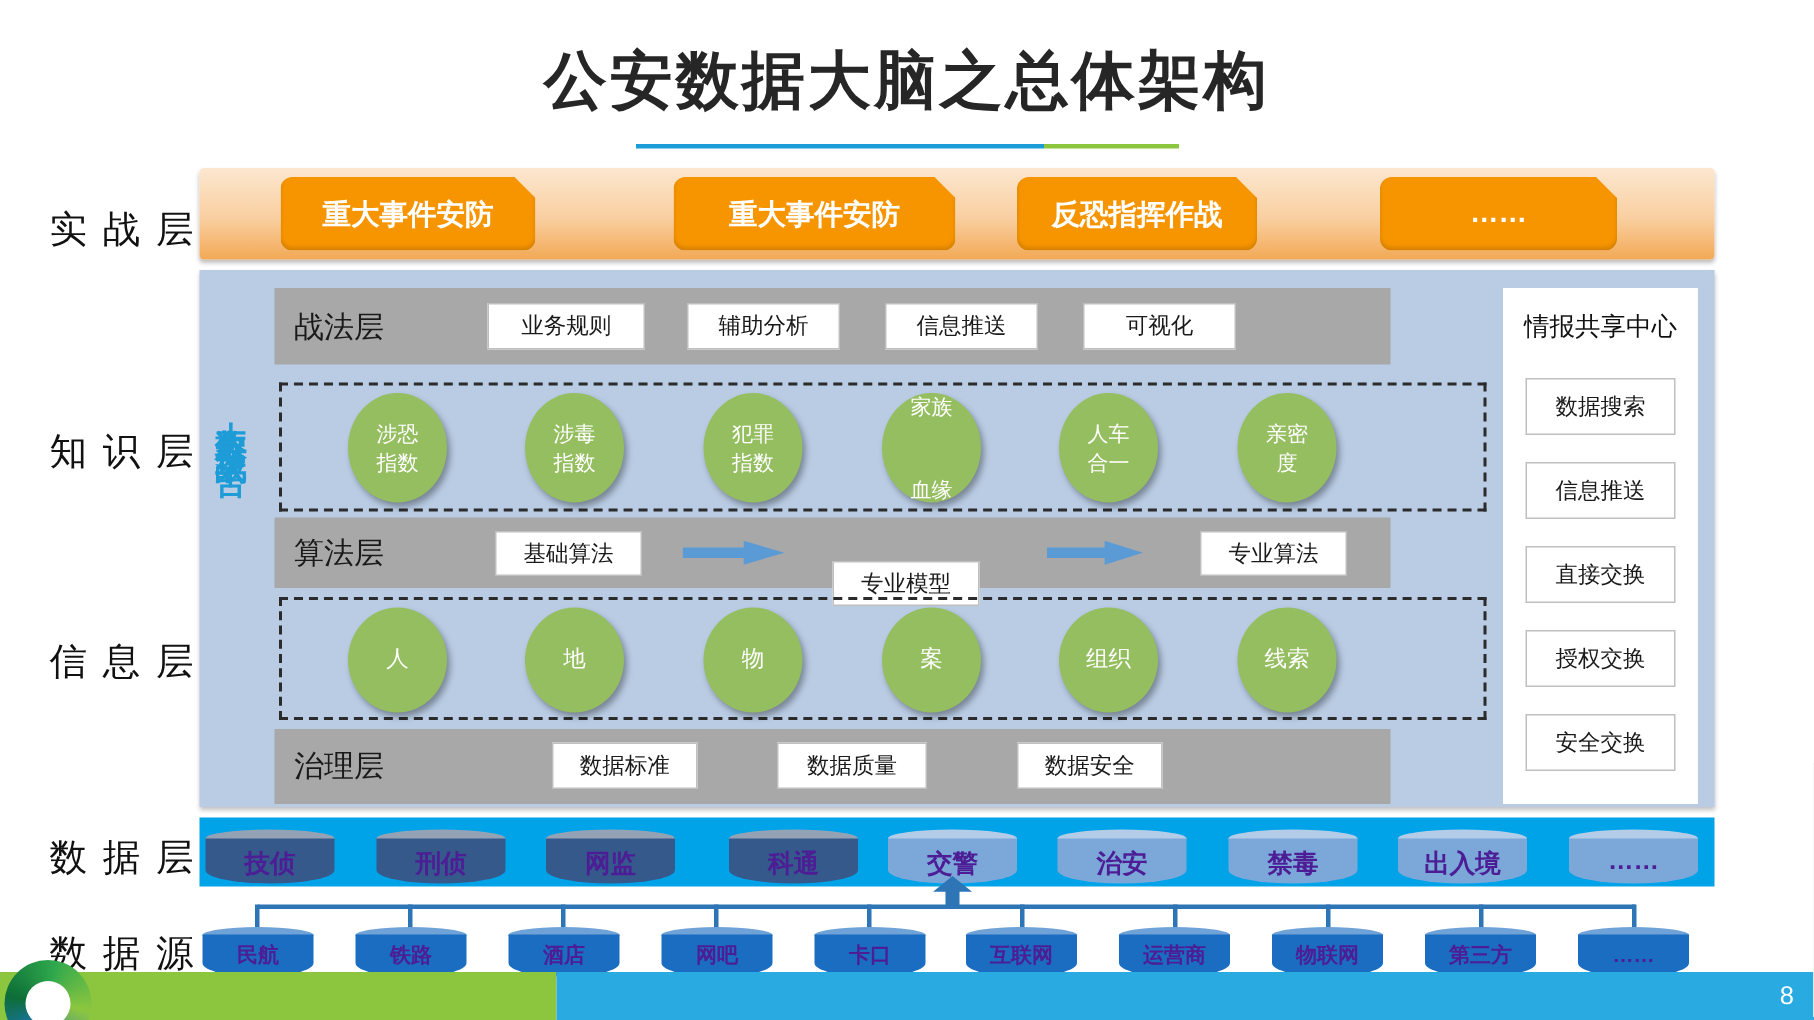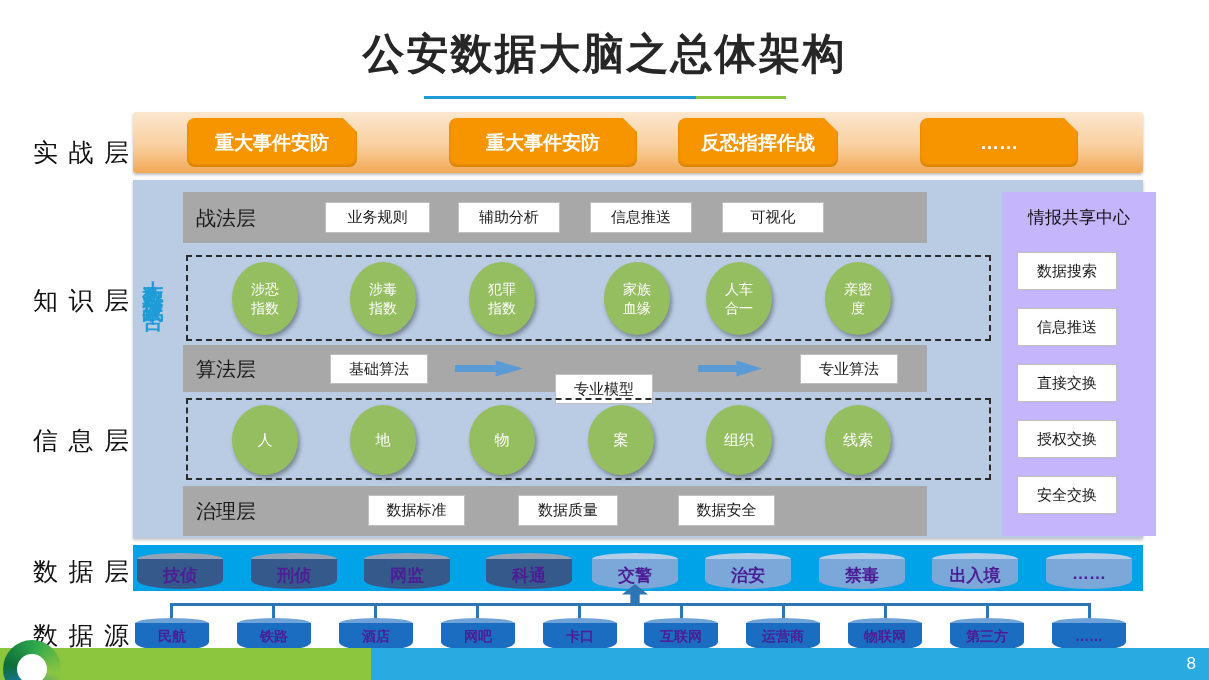--- a/index.html
+++ b/index.html
@@ -41,21 +41,21 @@
     font-size:15px; display:flex; align-items:center; justify-content:center; }
   .dashed-box { position:absolute; left:53px; width:805px; border:2px dashed #2b2b2b; }
   .g-circle { position:absolute; background:#95BE60; border-radius:50%; color:#fff;
     display:flex; flex-direction:column; align-items:center; justify-content:center;
     text-align:center; box-shadow:2px 3px 4px rgba(0,0,0,0.35); line-height:1.3; }
   .g-circle.small-txt { font-size:14px; }
   .g-circle.big-txt { font-size:15px; }
   .flow-arrow { position:absolute; background:#5B9BD5;
     clip-path:polygon(0 32%, 60% 32%, 60% 8%, 100% 50%, 60% 92%, 60% 68%, 0 68%); }
   
-  .intel-panel { position:absolute; left:869px; top:12px; width:154px; height:344px; background:#c4b5fd; }
+  .intel-panel { position:absolute; left:869px; top:12px; width:130px; height:344px; background:#ffffff; }
   .intel-title { position:absolute; top:14px; left:0; width:100%; text-align:center;
     font-size:17px; color:#111; }
   .intel-box { position:absolute; left:15px; width:100px; height:38px; }
   
   .data-bar { position:absolute; left:133px; top:545px; width:1010px; height:46px; background:#00A2E8; }
   .cyl { position:absolute; color:#4c1d95; font-weight:bold; text-align:center; }
   .cyl .body { position:absolute; left:0; right:0; bottom:0; border-radius:0 0 50% 50% / 0 0 9px 9px; }
   .cyl .top { position:absolute; left:0; right:0; border-radius:50%; }
   .cyl .txt { position:absolute; left:0; right:0; z-index:2; }
   .cyl-dark .body { background:#36598C; } .cyl-dark .top { background:#94A2B5; }
@@ -123,21 +123,21 @@
           <span>指数</span>
       </div>
       <div class="g-circle small-txt" style="left:162px;top:5px;width:66px;height:73px;">
         <span>涉毒</span>
           <span>指数</span>
       </div>
       <div class="g-circle small-txt" style="left:281px;top:5px;width:66px;height:73px;">
         <span>犯罪</span>
           <span>指数</span>
       </div>
-      <div class="g-circle small-txt" style="left:416px;top:5px;width:66px;height:73px;">
+      <div class="g-circle small-txt" style="left:400px;top:5px;width:66px;height:73px;justify-content:space-between;">
         <span>家族</span>
           <span>血缘</span>
       </div>
       <div class="g-circle small-txt" style="left:518px;top:5px;width:66px;height:73px;">
         <span>人车</span>
           <span>合一</span>
       </div>
       <div class="g-circle small-txt" style="left:637px;top:5px;width:66px;height:73px;">
         <span>亲密</span>
           <span>度</span>

